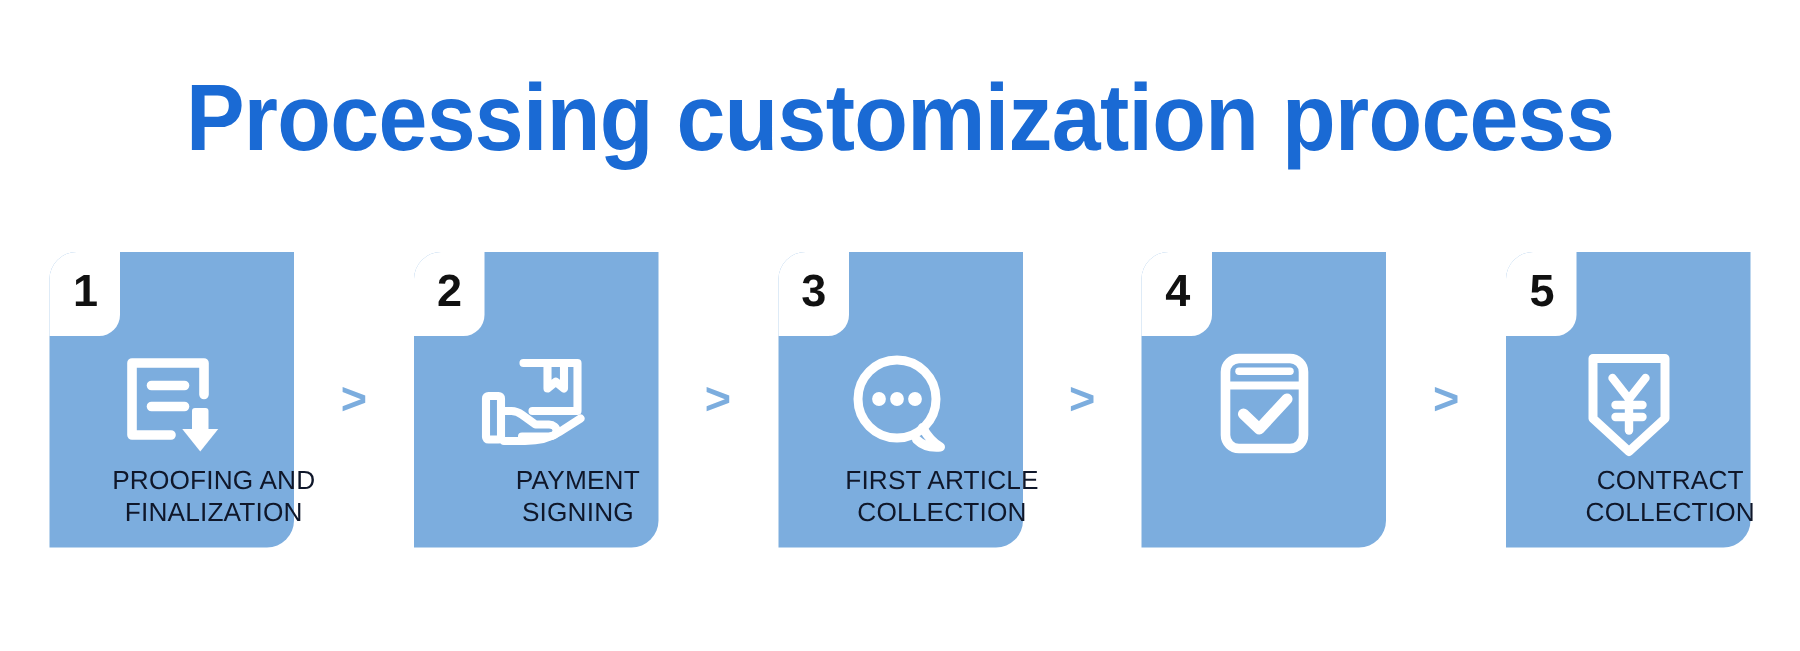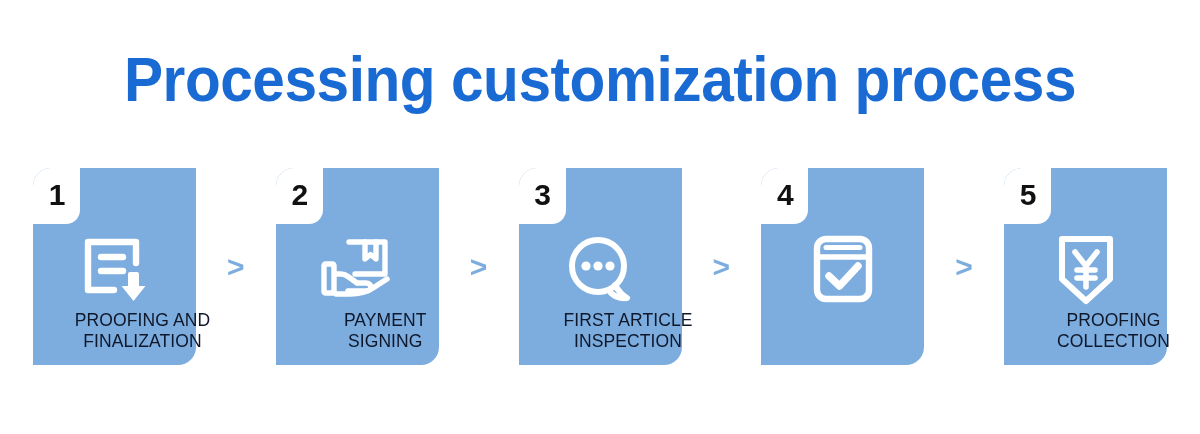--- a/index.html
+++ b/index.html
@@ -192,21 +192,21 @@
             <path d="M55 55 q5 9 12 13 q-10 1 -16 -5" stroke-linejoin="round" stroke-linecap="round"></path>
           </g>
           <g fill="#ffffff">
             <circle cx="26" cy="36" r="4.6"></circle>
             <circle cx="38" cy="36" r="4.6"></circle>
             <circle cx="50" cy="36" r="4.6"></circle>
           </g>
         </svg>
       </div>
       <div class="card-label">FIRST  ARTICLE
-INSPECTION</div>
+COLLECTION</div>
     </div>
 
     <div class="chevron">&gt;</div>
 
     <div class="card">
       <div class="notch">
         <span class="notch-num">4</span>
       </div>
       <div class="icon-wrap">
         <svg width="74" height="78" viewBox="0 0 74 78" aria-hidden="true">
@@ -230,18 +230,18 @@
         <svg width="76" height="80" viewBox="0 0 76 80" aria-hidden="true">
           <path d="M14 10 H62 V50 L38 72 L14 50 Z" fill="none" stroke="#ffffff" stroke-width="6" stroke-linejoin="round"></path>
           <g fill="none" stroke="#ffffff" stroke-width="5.6" stroke-linecap="round">
             <path d="M27 23 L38 37 L49 23"></path>
             <line x1="29" y1="41" x2="47" y2="41"></line>
             <line x1="29" y1="49" x2="47" y2="49"></line>
             <line x1="38" y1="37" x2="38" y2="58"></line>
           </g>
         </svg>
       </div>
-      <div class="card-label">PROOFING
+      <div class="card-label">CONTRACT
 COLLECTION</div>
     </div>
 
   </div>
 </div>
 
 </body></html>

